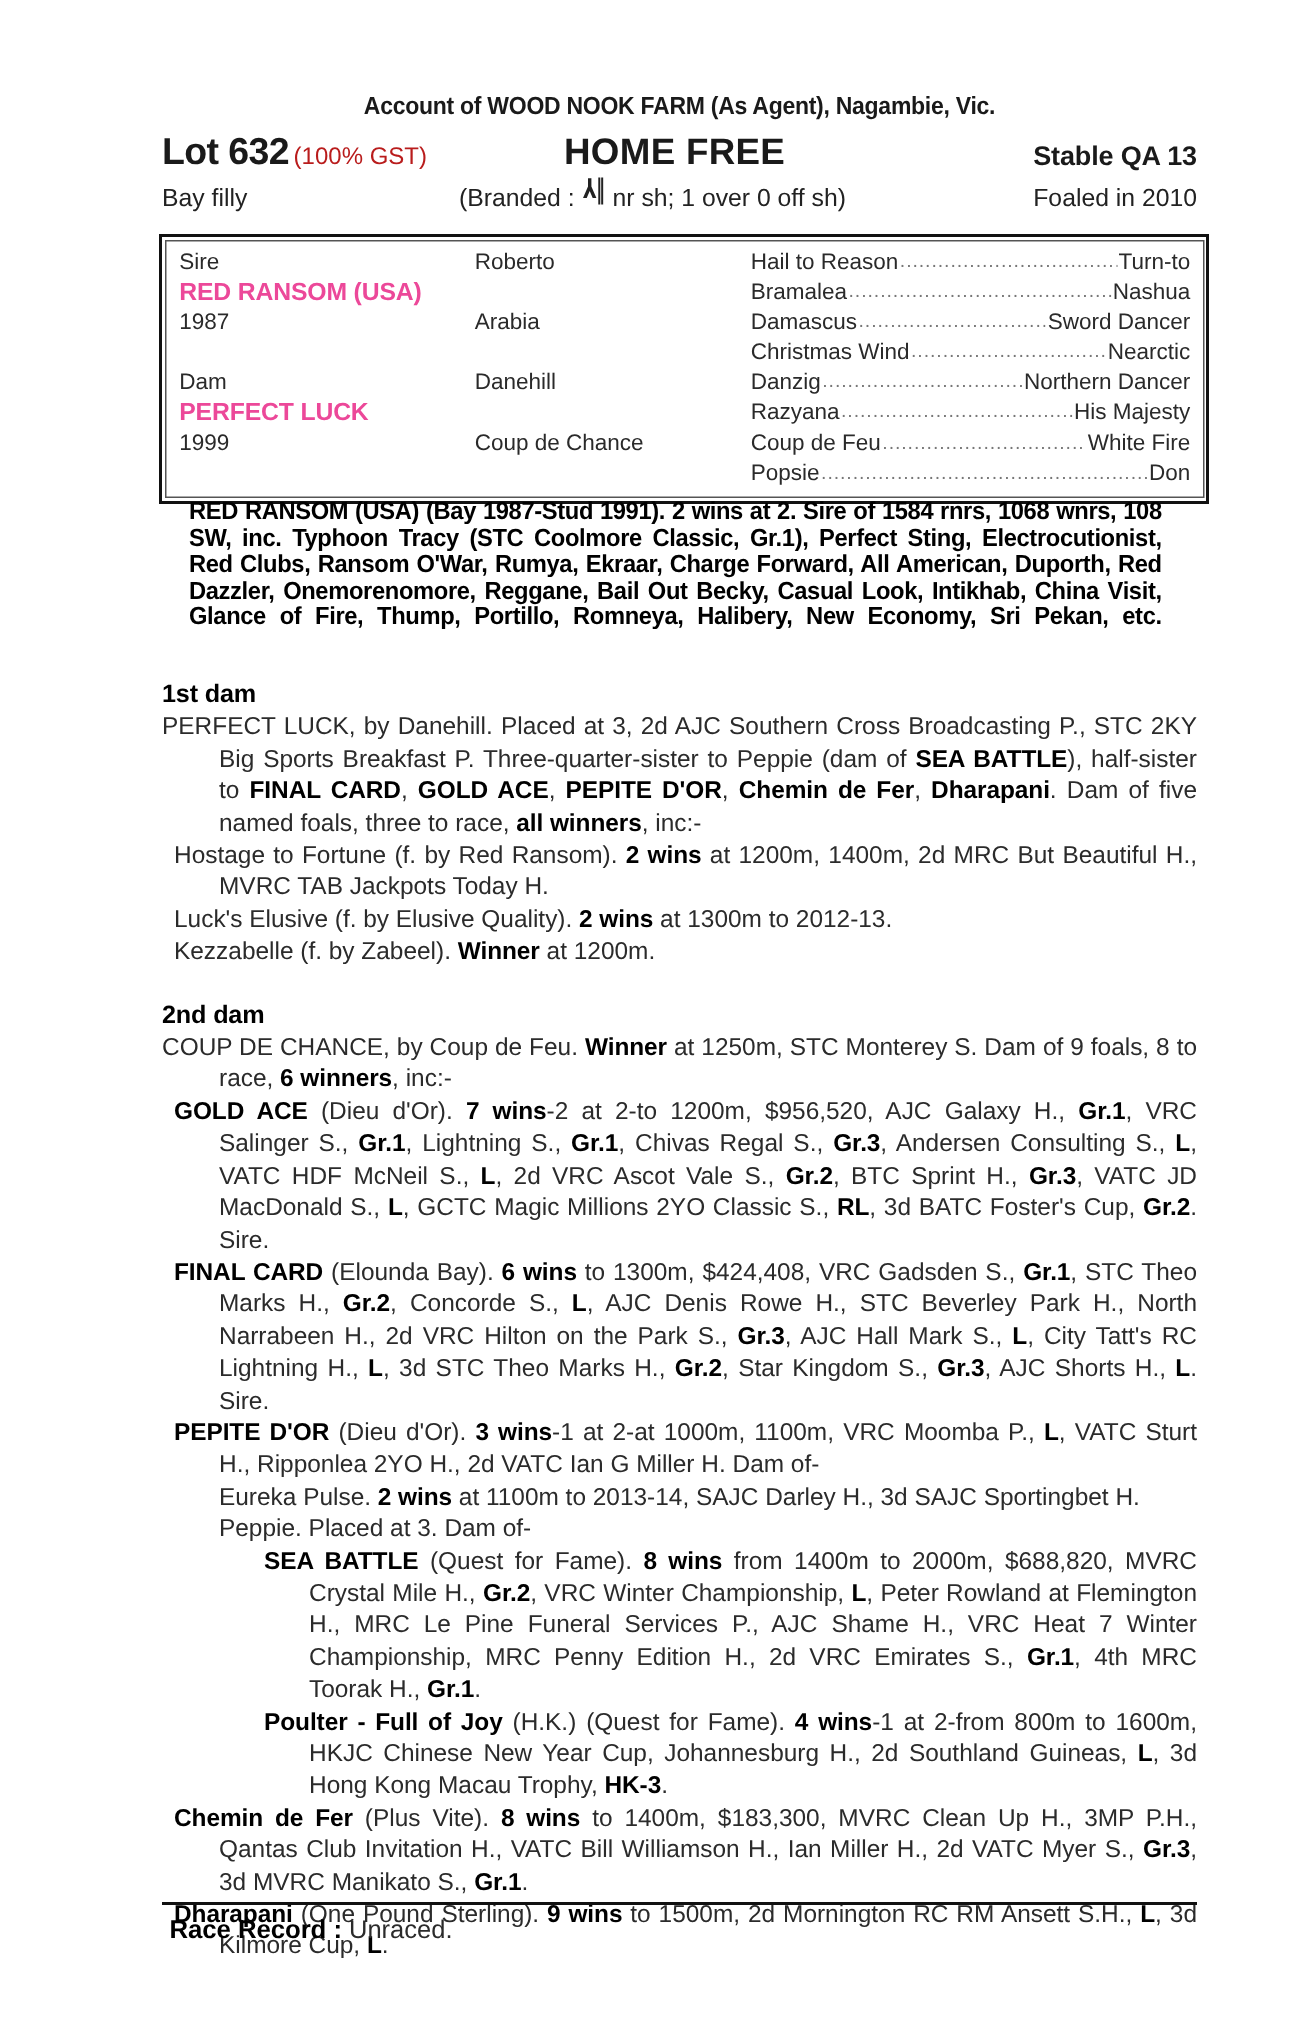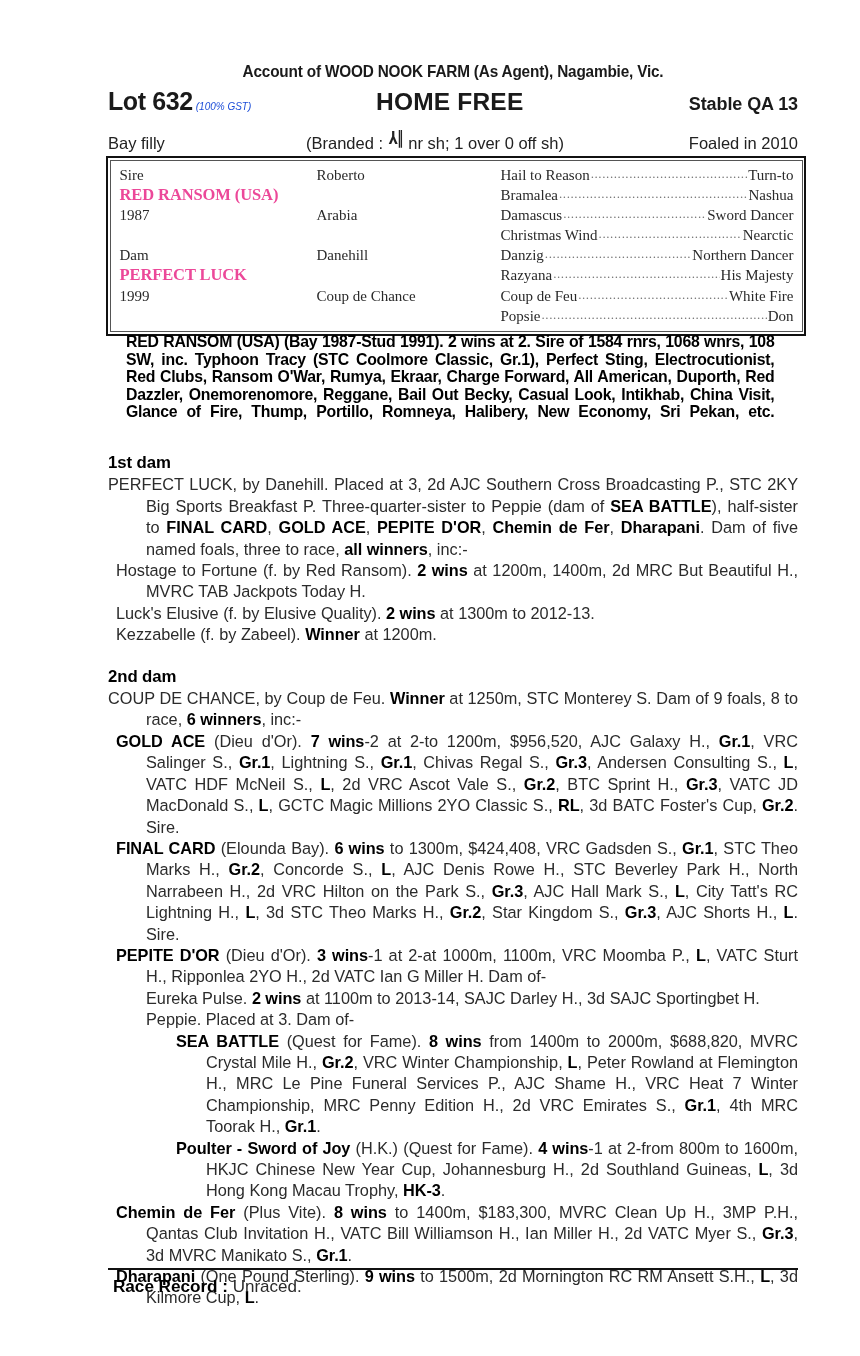--- a/index.html
+++ b/index.html
@@ -50,24 +50,23 @@
     left: 0;
     bottom: 0;
     white-space: nowrap;
   }
   .lot-num {
     font-weight: bold;
     font-size: 25px;
     letter-spacing: -0.4px;
   }
   .gst {
-    font-size: 10px;
-    color: #1d4ed8;
+    font-size: 16px;
+    color: #b91c1c;
     margin-left: 3px;
-    font-style: italic;
   }
   .horse-name {
     position: absolute;
     left: 268px;
     bottom: 0;
     font-weight: bold;
     font-size: 24.5px;
     letter-spacing: 0.2px;
     white-space: nowrap;
   }
@@ -76,21 +75,21 @@
     right: 0;
     bottom: 1px;
     font-weight: bold;
     font-size: 18px;
     letter-spacing: -0.1px;
     white-space: nowrap;
   }
   .desc-row {
     position: relative;
     height: 26px;
-    margin-top: 18px;
+    margin-top: 7px;
     font-size: 16.5px;
     color: #222;
   }
   .desc-left  { position: absolute; left: 0;   top: 0; white-space: nowrap; }
   .desc-mid   { position: absolute; left: 198px; top: 0; white-space: nowrap; }
   .desc-right { position: absolute; right: 0;  top: 0; white-space: nowrap; }
   .brand-glyph {
     display: inline-block;
     font-family: "DejaVu Sans", sans-serif;
     font-weight: bold;
@@ -105,21 +104,20 @@
 
   
   .ped-wrap {
     position: absolute;
     left: 106px;
     top: 156px;
     width: 700px;
     box-sizing: border-box;
     border: 2.5px solid #111;
     padding: 1.5px;
-    font-family: Liberation Serif, serif;
   }
   .ped-inner {
     border: 1px solid #555;
     padding: 4px 0 5px 0;
     box-sizing: border-box;
   }
   .ped-grid {
     position: relative;
     font-size: 15px;
     color: #2a2a2a;
@@ -326,21 +324,21 @@
 
     <div class="dam-head">2nd dam</div>
     <p class="e i0h" id="sd-main">COUP DE CHANCE, by Coup de Feu. <b>Winner</b> at 1250m, STC Monterey S. Dam of 9 foals, 8 to race, <b>6 winners</b>, inc:-</p>
     <div id="sd-entries">
         <p class="e i1"><b>GOLD ACE</b> (Dieu d'Or). <b>7 wins</b>-2 at 2-to 1200m, $956,520, AJC Galaxy H., <b>Gr.1</b>, VRC Salinger S., <b>Gr.1</b>, Lightning S., <b>Gr.1</b>, Chivas Regal S., <b>Gr.3</b>, Andersen Consulting S., <b>L</b>, VATC HDF McNeil S., <b>L</b>, 2d VRC Ascot Vale S., <b>Gr.2</b>, BTC Sprint H., <b>Gr.3</b>, VATC JD MacDonald S., <b>L</b>, GCTC Magic Millions 2YO Classic S., <b>RL</b>, 3d BATC Foster's Cup, <b>Gr.2</b>. Sire.</p>
         <p class="e i1"><b>FINAL CARD</b> (Elounda Bay). <b>6 wins</b> to 1300m, $424,408, VRC Gadsden S., <b>Gr.1</b>, STC Theo Marks H., <b>Gr.2</b>, Concorde S., <b>L</b>, AJC Denis Rowe H., STC Beverley Park H., North Narrabeen H., 2d VRC Hilton on the Park S., <b>Gr.3</b>, AJC Hall Mark S., <b>L</b>, City Tatt's RC Lightning H., <b>L</b>, 3d STC Theo Marks H., <b>Gr.2</b>, Star Kingdom S., <b>Gr.3</b>, AJC Shorts H., <b>L</b>. Sire.</p>
         <p class="e i1"><b>PEPITE D'OR</b> (Dieu d'Or). <b>3 wins</b>-1 at 2-at 1000m, 1100m, VRC Moomba P., <b>L</b>, VATC Sturt H., Ripponlea 2YO H., 2d VATC Ian G Miller H. Dam of-</p>
         <p class="e i2">Eureka Pulse. <b>2 wins</b> at 1100m to 2013-14, SAJC Darley H., 3d SAJC Sportingbet H.</p>
         <p class="e i2">Peppie. Placed at 3. Dam of-</p>
         <p class="e i3"><b>SEA BATTLE</b> (Quest for Fame). <b>8 wins</b> from 1400m to 2000m, $688,820, MVRC Crystal Mile H., <b>Gr.2</b>, VRC Winter Championship, <b>L</b>, Peter Rowland at Flemington H., MRC Le Pine Funeral Services P., AJC Shame H., VRC Heat 7 Winter Championship, MRC Penny Edition H., 2d VRC Emirates S., <b>Gr.1</b>, 4th MRC Toorak H., <b>Gr.1</b>.</p>
-        <p class="e i3"><b>Poulter - Sword of Joy</b> (H.K.) (Quest for Fame). <b>4 wins</b>-1 at 2-from 800m to 1600m, HKJC Chinese New Year Cup, Johannesburg H., 2d Southland Guineas, <b>L</b>, 3d Hong Kong Macau Trophy, <b>HK-3</b>.</p>
+        <p class="e i3"><b>Poulter - Full of Joy</b> (H.K.) (Quest for Fame). <b>4 wins</b>-1 at 2-from 800m to 1600m, HKJC Chinese New Year Cup, Johannesburg H., 2d Southland Guineas, <b>L</b>, 3d Hong Kong Macau Trophy, <b>HK-3</b>.</p>
         <p class="e i1"><b>Chemin de Fer</b> (Plus Vite). <b>8 wins</b> to 1400m, $183,300, MVRC Clean Up H., 3MP P.H., Qantas Club Invitation H., VATC Bill Williamson H., Ian Miller H., 2d VATC Myer S., <b>Gr.3</b>, 3d MVRC Manikato S., <b>Gr.1</b>.</p>
         <p class="e i1"><b>Dharapani</b> (One Pound Sterling). <b>9 wins</b> to 1500m, 2d Mornington RC RM Ansett S.H., <b>L</b>, 3d Kilmore Cup, <b>L</b>.</p>
       </div>
   </div>
 
   <div class="rr-rule"></div>
   <div class="race-record">
     <b>Race Record :</b>
     <span>Unraced.</span>
   </div>

